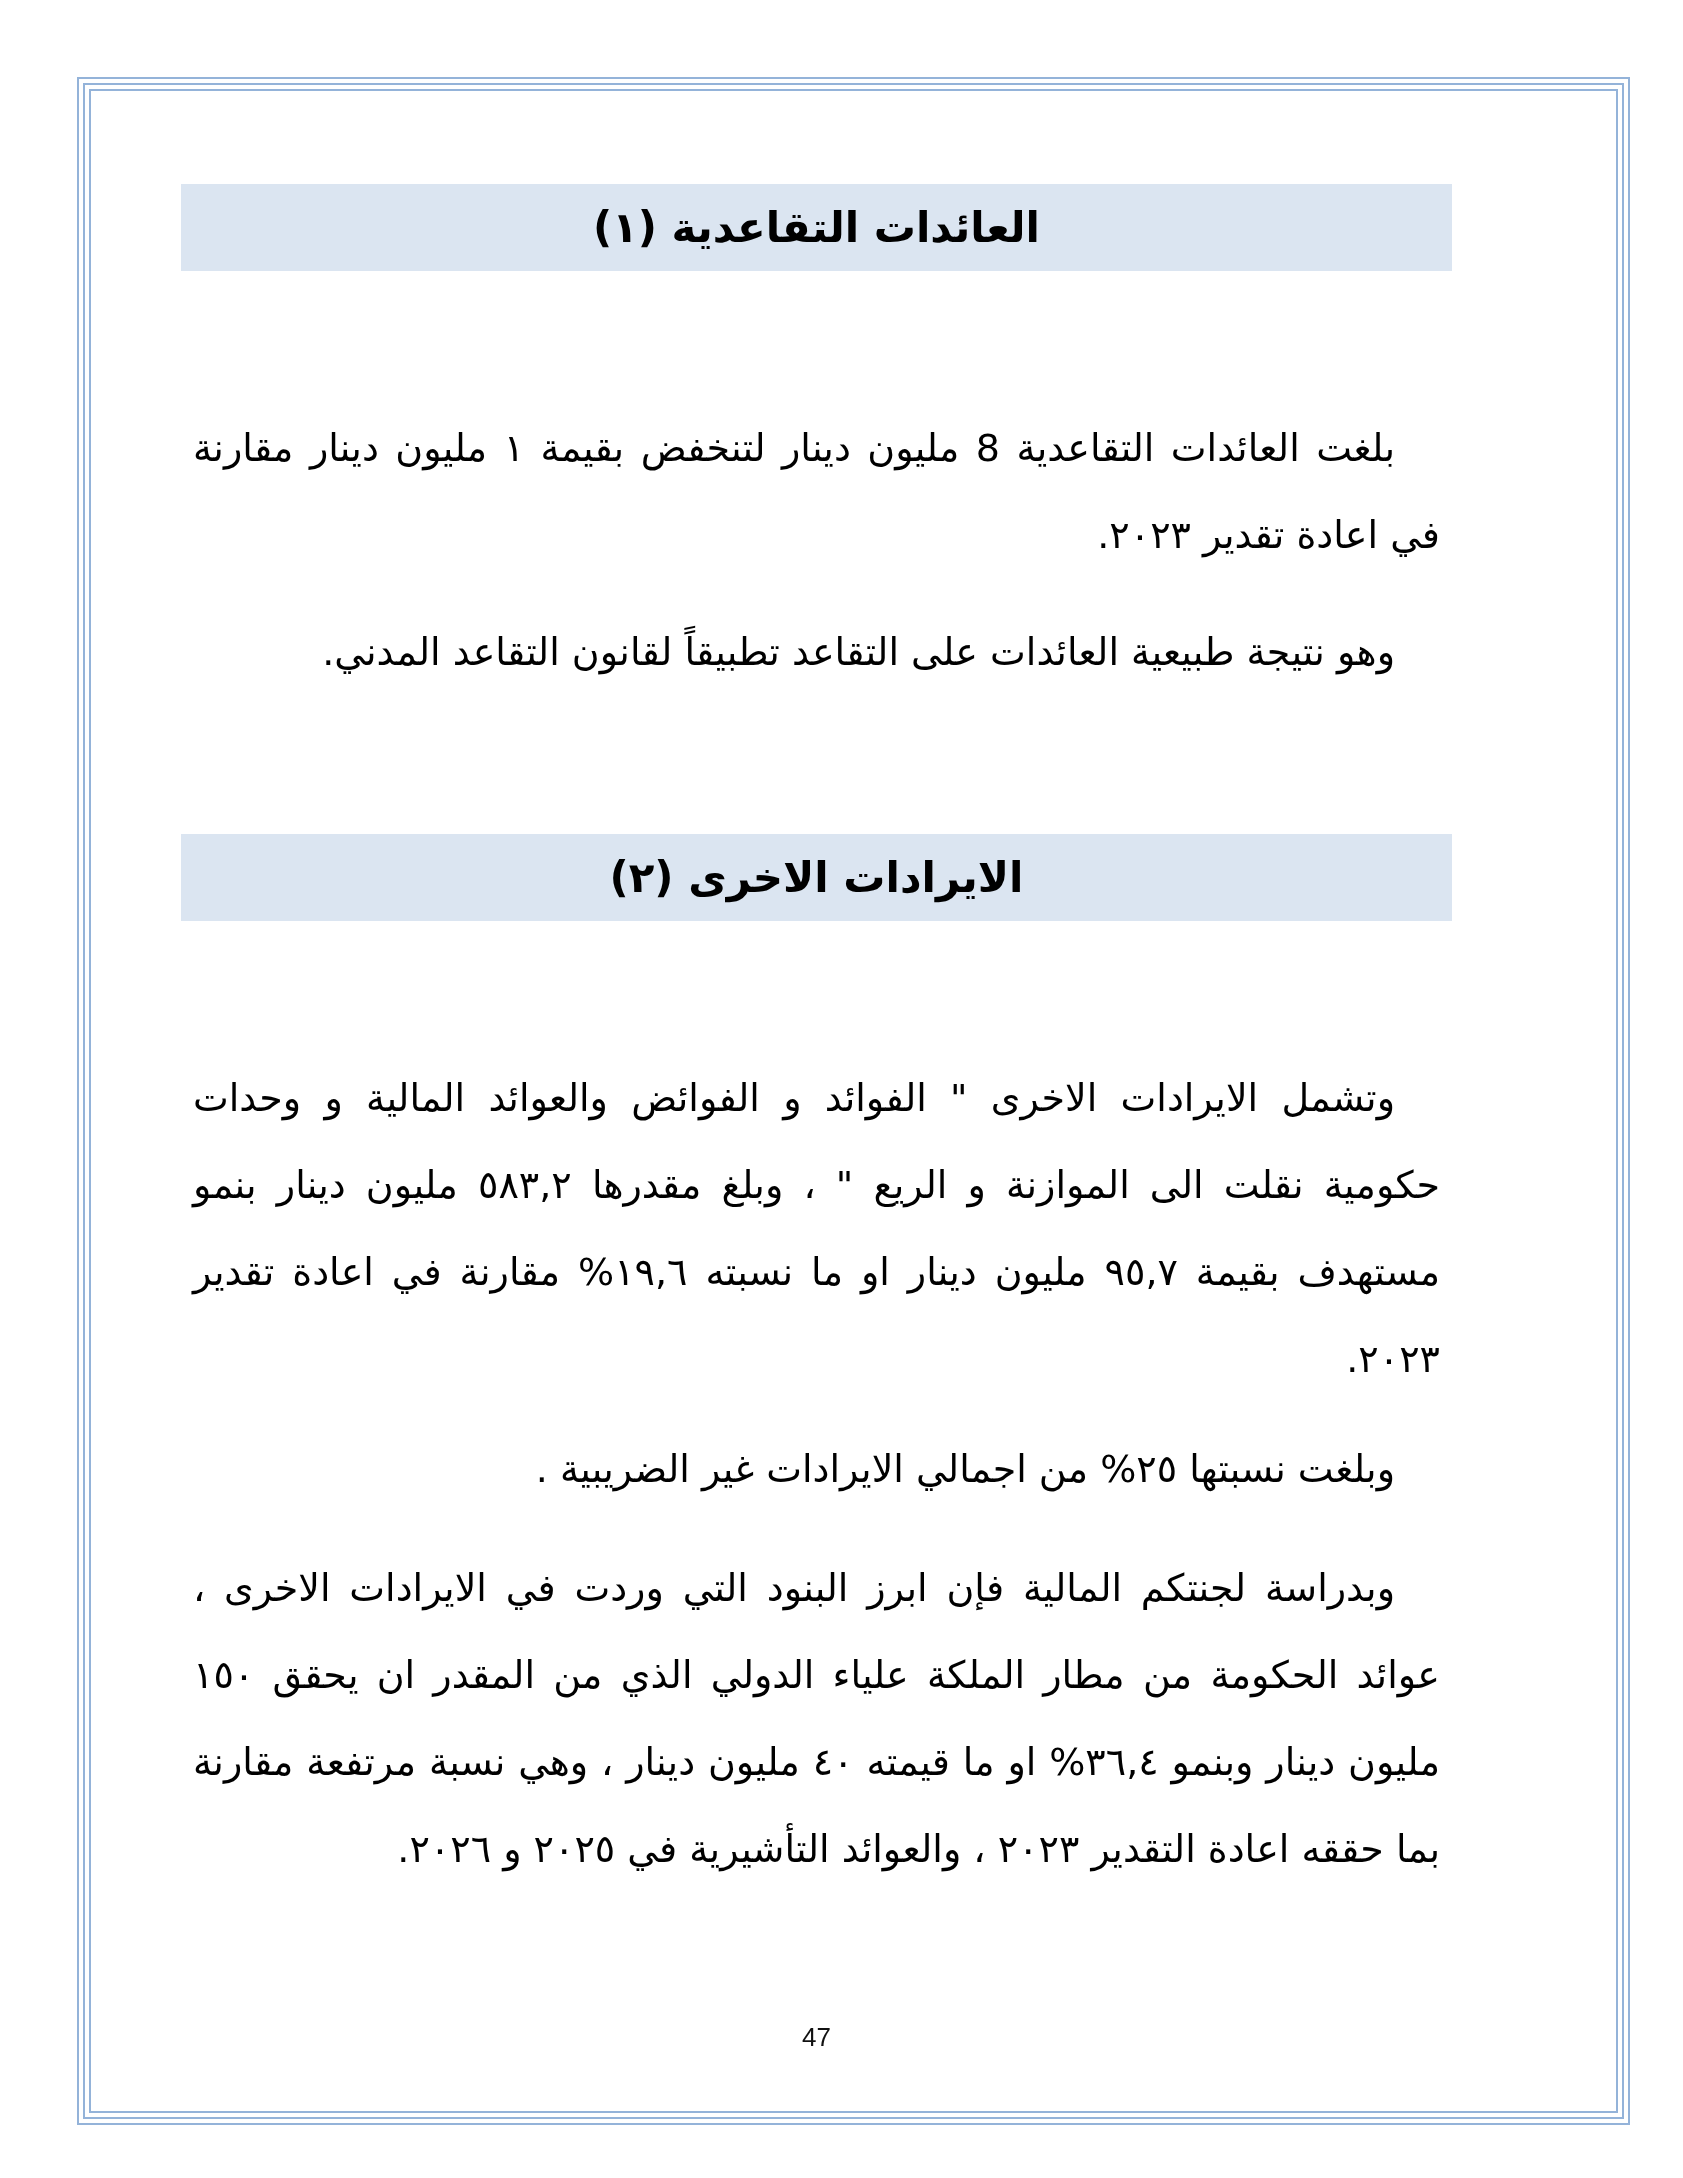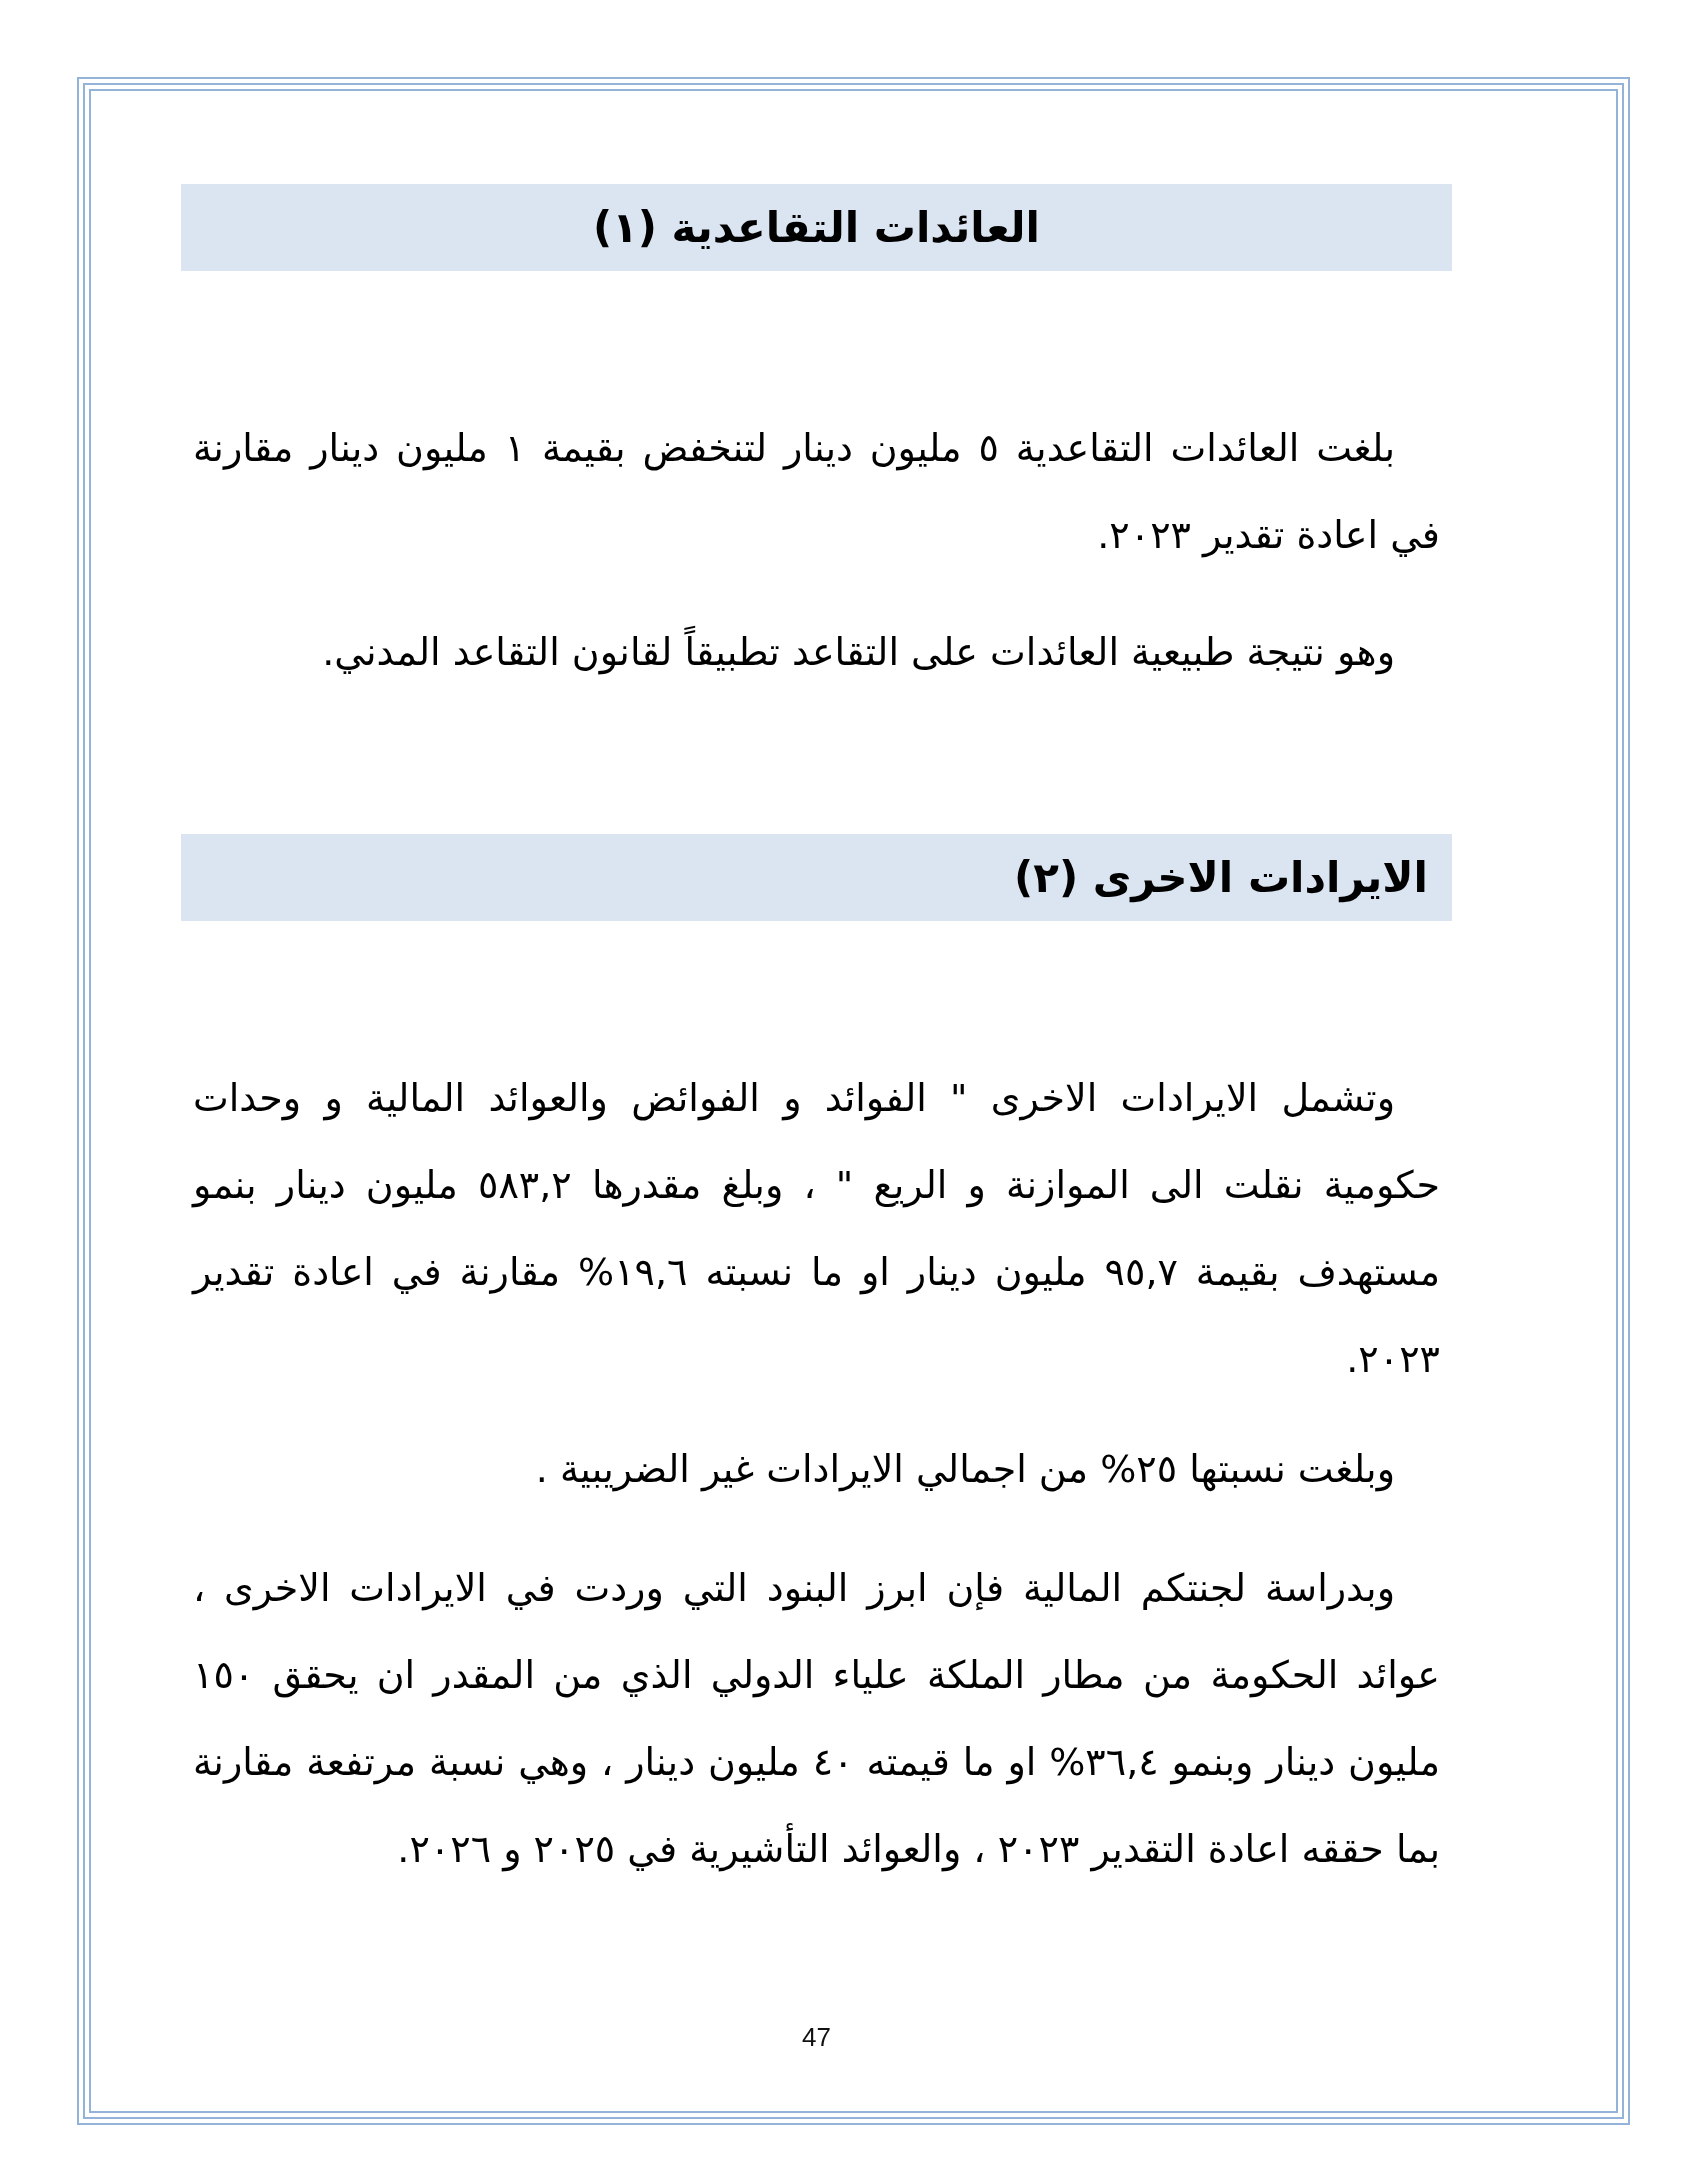--- a/index.html
+++ b/index.html
@@ -34,21 +34,21 @@
   }
   .heading-band .heading-text {
     font-weight: bold;
     font-size: 42px;
     direction: rtl;
     text-align: center;
     line-height: 87px;
     white-space: nowrap;
   }
   .band-1 { top: 172px; }
-  .band-2 { top: 822px; justify-content: flex-end; }
+  .band-2 { top: 822px; }
 
   
   .para {
     position: absolute;
     left: 169px;
     width: 1271px;
     direction: rtl;
     unicode-bidi: embed;
     text-align: justify;
     text-indent: 45px;
@@ -77,21 +77,21 @@
 <body>
 
 <div class="page-border pb-outer"></div>
 <div class="page-border pb-middle"></div>
 <div class="page-border pb-inner"></div>
 
 <div class="heading-band band-1">
   <div class="heading-text">العائدات التقاعدية (١)</div>
 </div>
 
-<div class="para para-1">بلغت العائدات التقاعدية ٥ مليون دينار لتنخفض بقيمة ١ مليون دينار مقارنة في اعادة تقدير ٢٠٢٣.</div>
+<div class="para para-1">بلغت العائدات التقاعدية 8 مليون دينار لتنخفض بقيمة ١ مليون دينار مقارنة في اعادة تقدير ٢٠٢٣.</div>
 <div class="para para-2">وهو نتيجة طبيعية العائدات على التقاعد تطبيقاً لقانون التقاعد المدني.</div>
 
 <div class="heading-band band-2">
   <div class="heading-text">الايرادات الاخرى (٢)</div>
 </div>
 
 <div class="para para-3">وتشمل الايرادات الاخرى " الفوائد و الفوائض والعوائد المالية و وحدات حكومية نقلت الى الموازنة و الريع " ، وبلغ مقدرها ٥٨٣,٢ مليون دينار بنمو مستهدف بقيمة ٩٥,٧ مليون دينار او ما نسبته ١٩,٦% مقارنة في اعادة تقدير ٢٠٢٣.</div>
 <div class="para para-4">وبلغت نسبتها ٢٥% من اجمالي الايرادات غير الضريبية .</div>
 <div class="para para-5">وبدراسة لجنتكم المالية فإن ابرز البنود التي وردت في الايرادات الاخرى ، عوائد الحكومة من مطار الملكة علياء الدولي الذي من المقدر ان يحقق ١٥٠ مليون دينار وبنمو ٣٦,٤% او ما قيمته ٤٠ مليون دينار ، وهي نسبة مرتفعة مقارنة بما حققه اعادة التقدير ٢٠٢٣ ، والعوائد التأشيرية في ٢٠٢٥ و ٢٠٢٦.</div>
 

